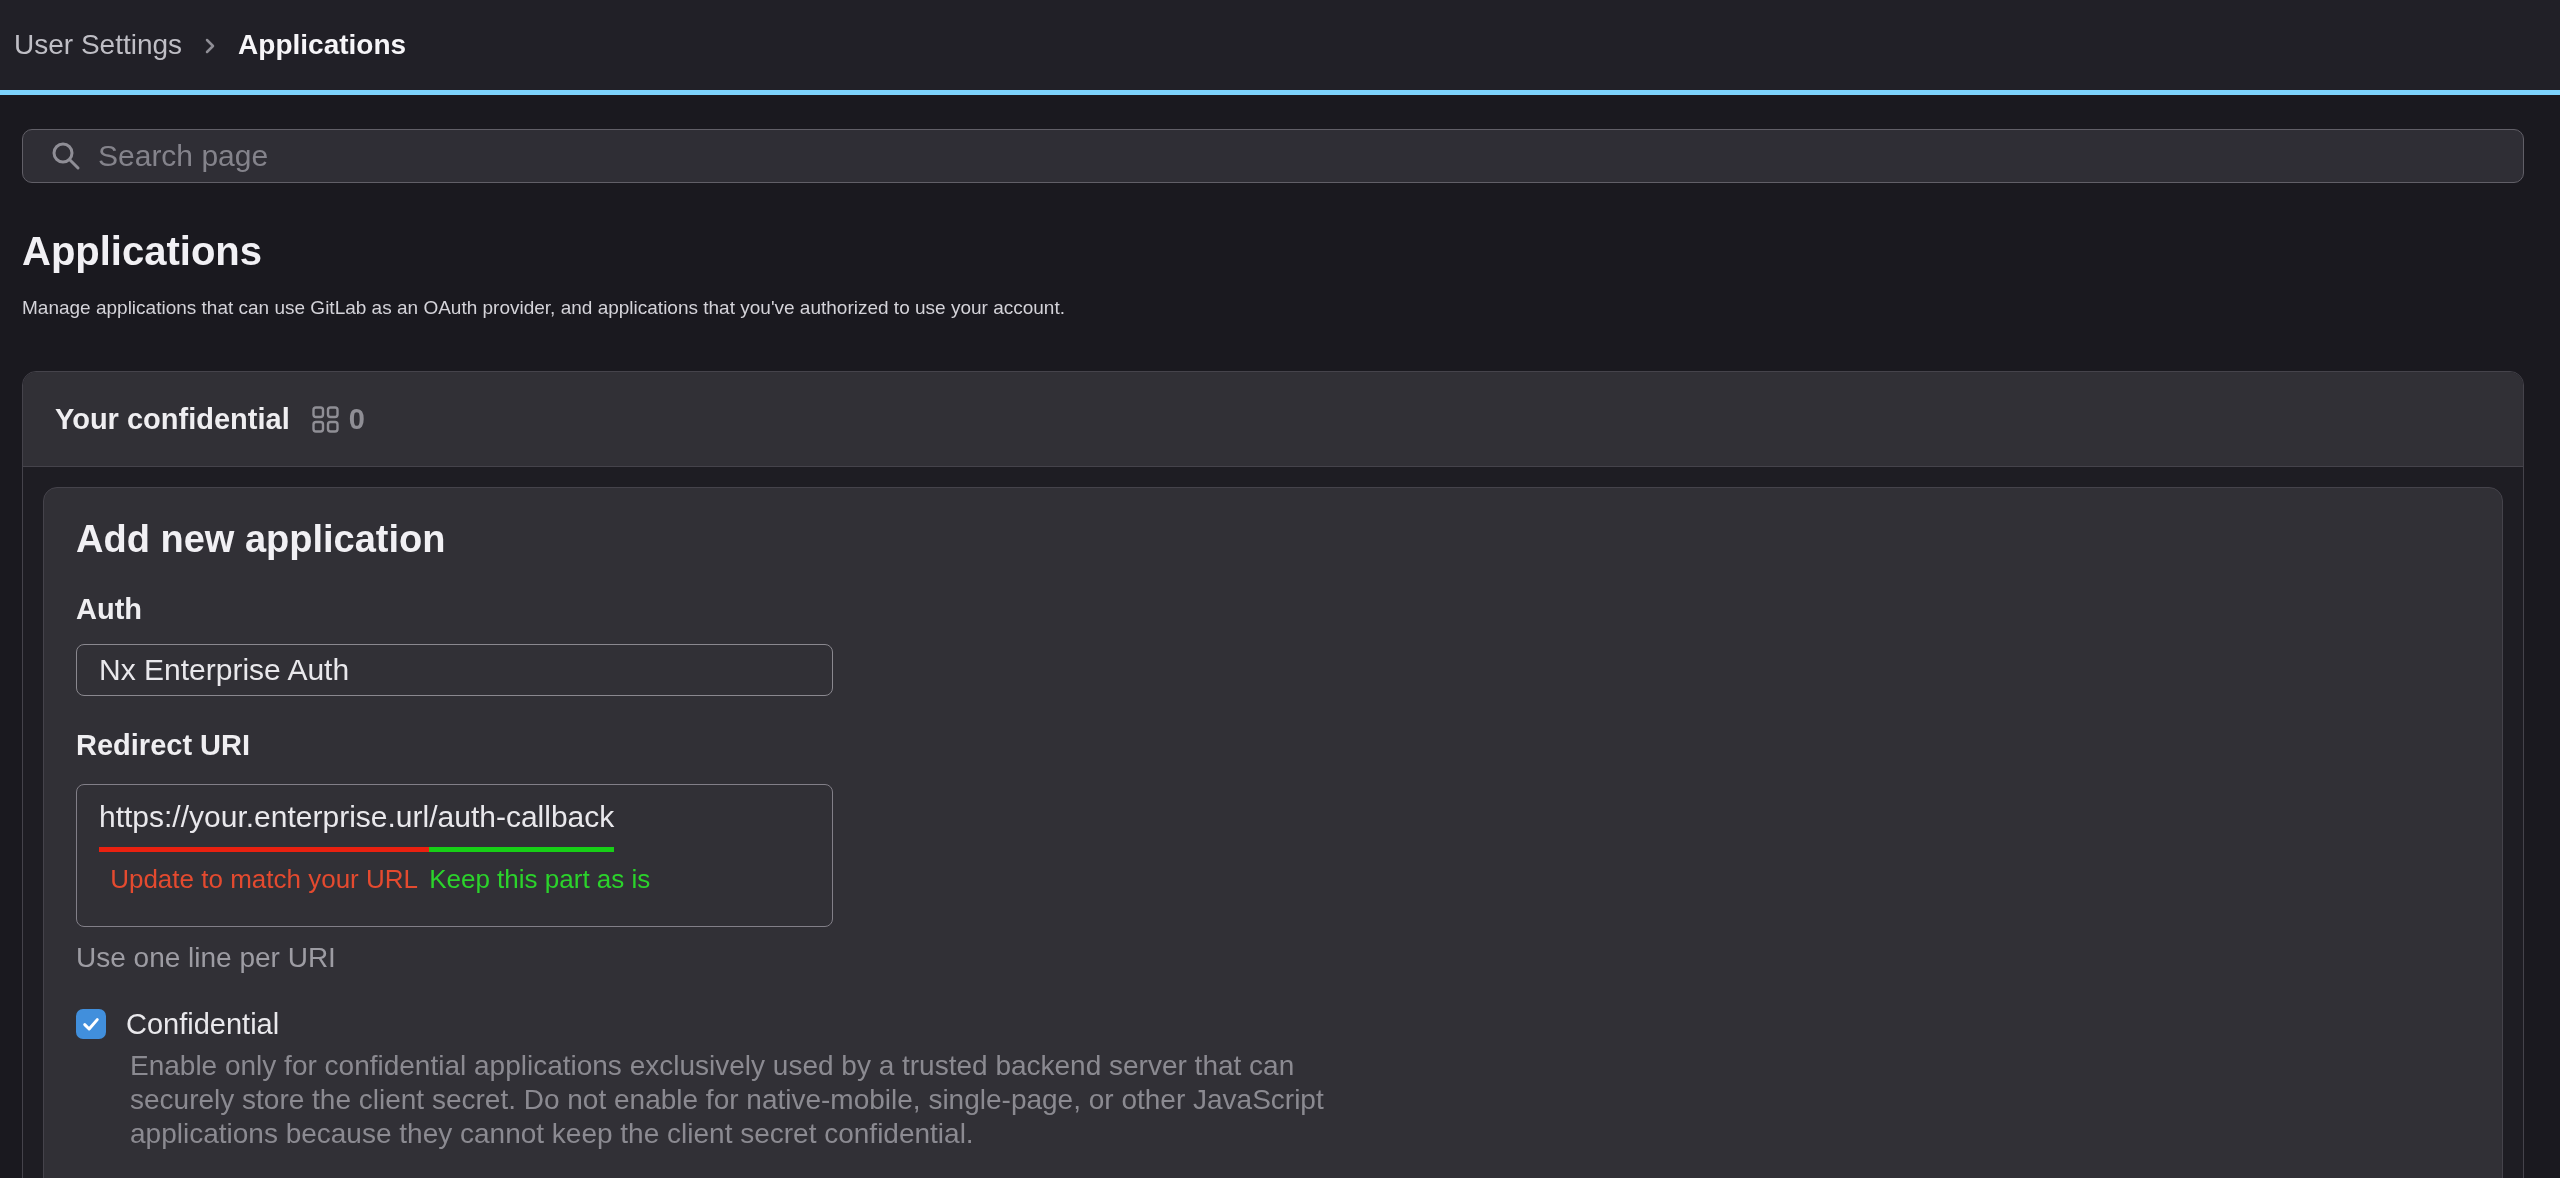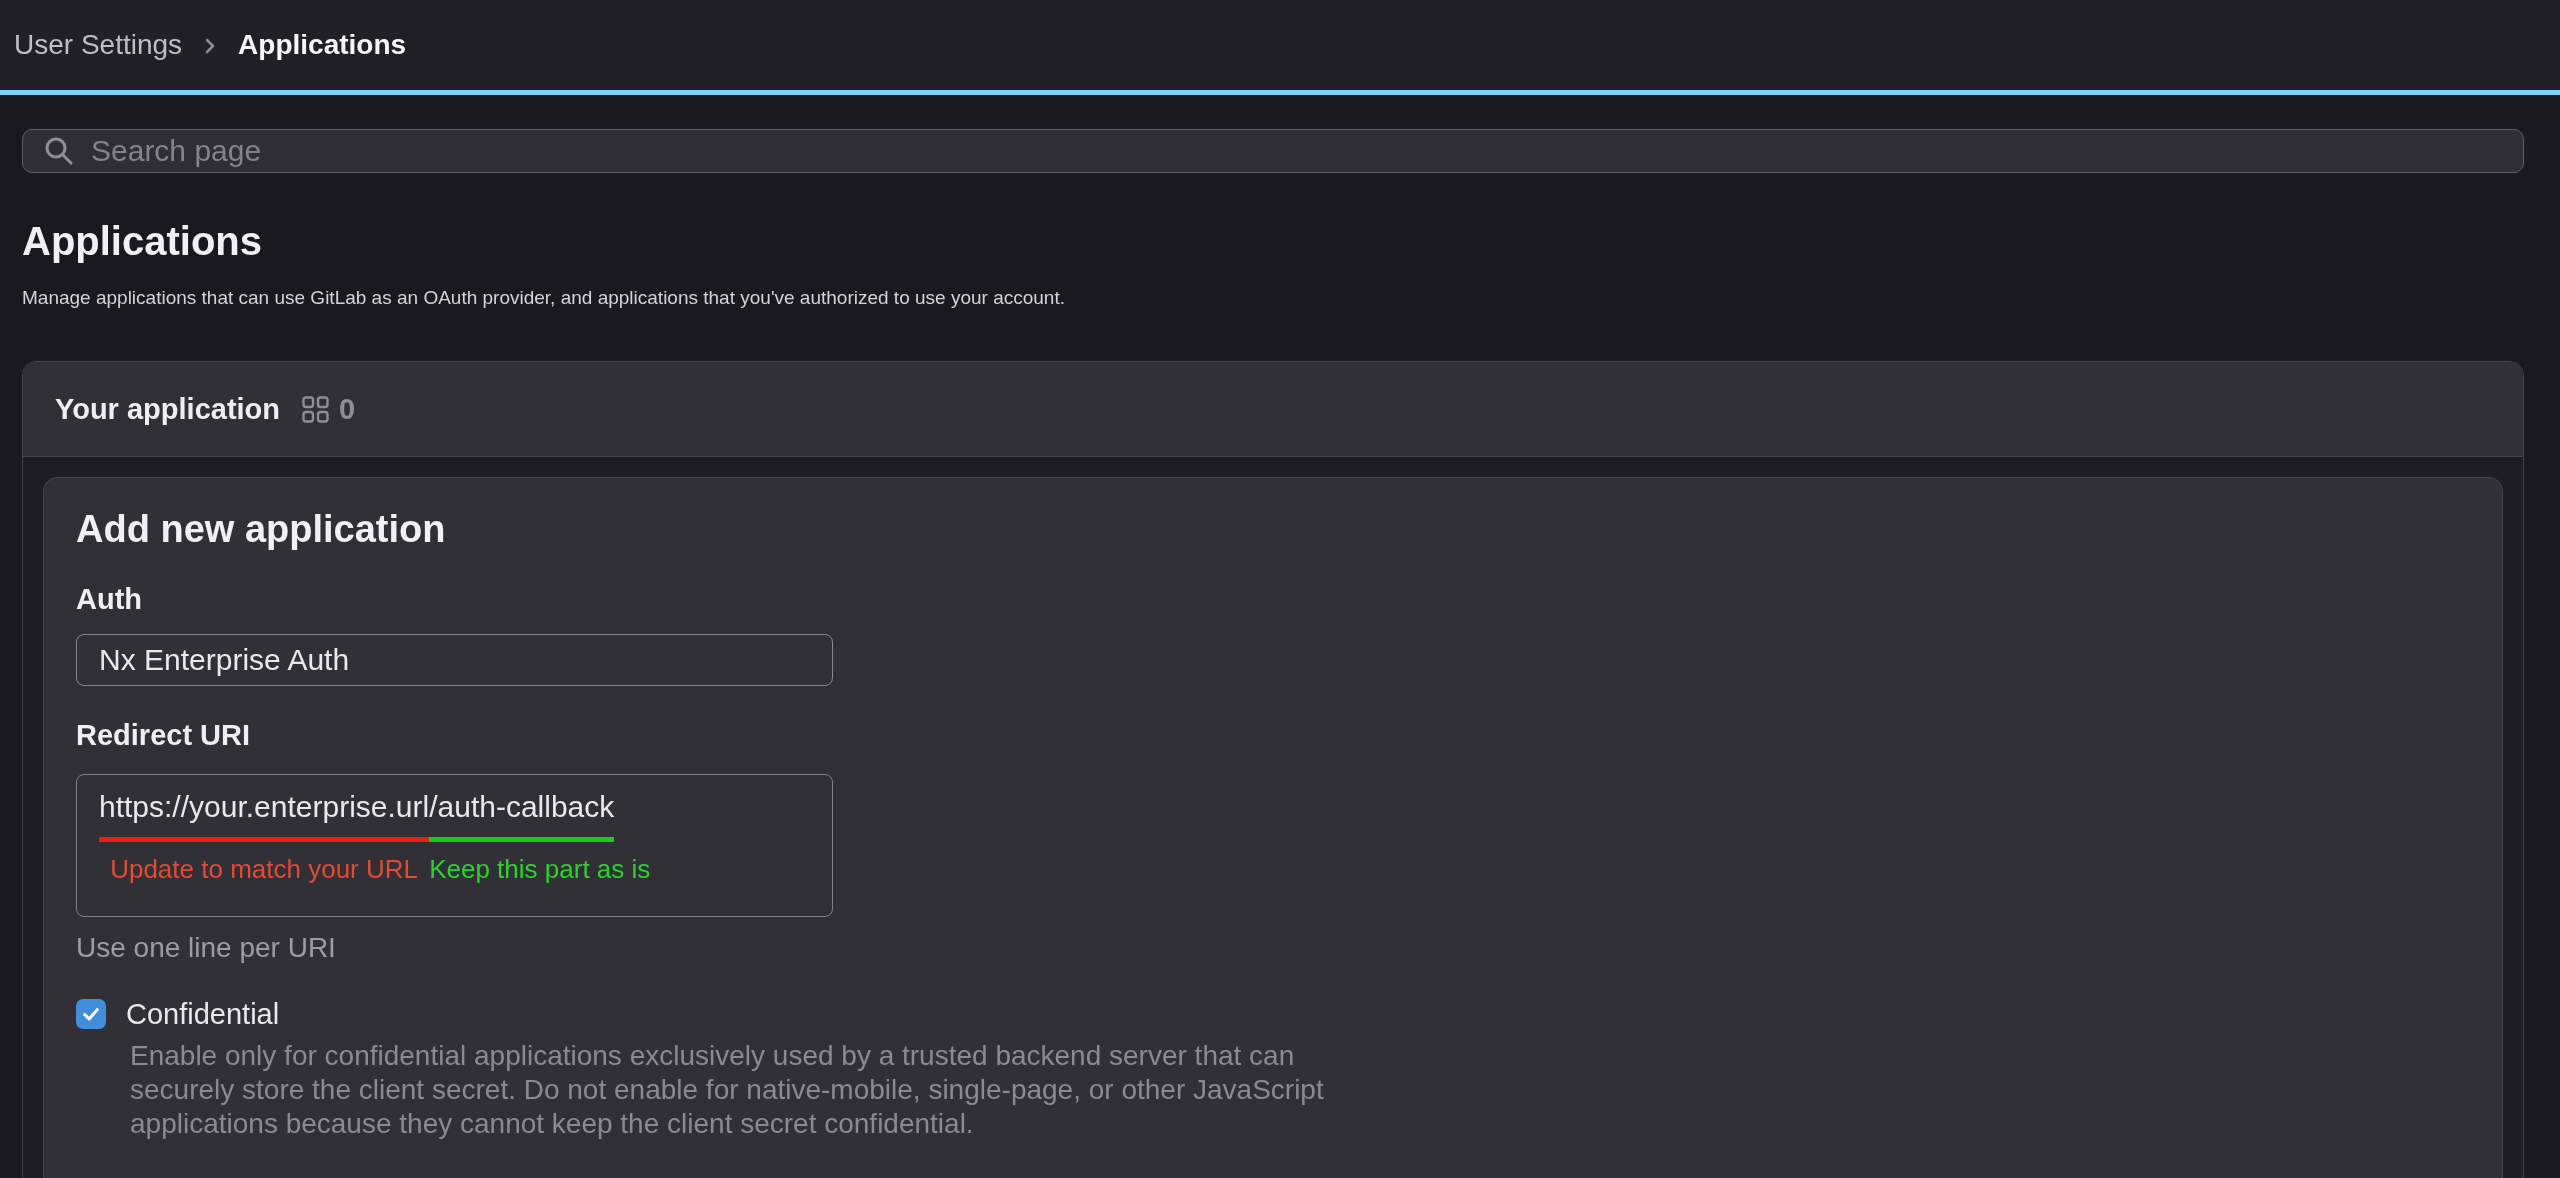--- a/index.html
+++ b/index.html
@@ -10,22 +10,22 @@
   .topbar{height:95px;background:#212027;border-bottom:5px solid #7dd3fc;
     display:flex;align-items:center;padding:0 14px;}
   .crumbs{display:flex;align-items:center;gap:18px;font-size:28px;}
   .crumb-link{color:#bfbec5;cursor:pointer;}
   .crumb-current{color:#f6f5f8;font-weight:700;}
   .crumb-chevron{display:flex;align-items:center;margin-top:2px;}
 
   
   .content{padding:0 36px 0 22px;}
 
-  .searchbar{margin-top:34px;height:44px;background:#2f2e35;border:1.5px solid #615f67;
-    border-radius:10px;display:flex;align-items:center;padding:0 20px;gap:14px;}
+  .searchbar{margin-top:34px;height:54px;background:#2f2e35;border:1.5px solid #615f67;
+    border-radius:10px;display:flex;align-items:center;padding:0 27px;gap:14px;}
   .searchbar input{flex:1;background:transparent;border:none;outline:none;
     font-size:30px;color:#e9e8ec;font-family:inherit;}
   .searchbar input::placeholder{color:#84838b;opacity:1;}
 
   h1.page-title{margin:44px 0 0 0;font-size:40px;line-height:48px;font-weight:700;color:#f1f0f4;}
   p.page-desc{margin:16px 0 0 0;font-size:19px;line-height:34px;color:#d4d3d9;}
 
   
   .crud{margin-top:46px;border:1px solid #45434b;border-radius:14px;overflow:hidden;}
   .crud-header{height:95px;background:#313036;border-bottom:1px solid #45434b;
@@ -95,21 +95,21 @@
         </svg>
     </span>
     <input type="text" placeholder="Search page" style="">
   </div>
 
   <h1 class="page-title">Applications</h1>
   <p class="page-desc">Manage applications that can use GitLab as an OAuth provider, and applications that you've authorized to use your account.</p>
 
   <section class="crud">
     <div class="crud-header">
-      <span class="crud-title">Your application</span>
+      <span class="crud-title">Your confidential</span>
       <span class="crud-count-icon">
         <svg width="27" height="27" viewBox="0 0 27 27">
           <rect x="1.5" y="1.5" width="9.5" height="9.5" rx="2.5" fill="none" stroke="#8f8e95" stroke-width="2.4"></rect>
           <rect x="16" y="1.5" width="9.5" height="9.5" rx="2.5" fill="none" stroke="#8f8e95" stroke-width="2.4"></rect>
           <rect x="1.5" y="16" width="9.5" height="9.5" rx="2.5" fill="none" stroke="#8f8e95" stroke-width="2.4"></rect>
           <rect x="16" y="16" width="9.5" height="9.5" rx="2.5" fill="none" stroke="#8f8e95" stroke-width="2.4"></rect>
         </svg>
       </span>
       <span class="crud-count">0</span>
     </div>

